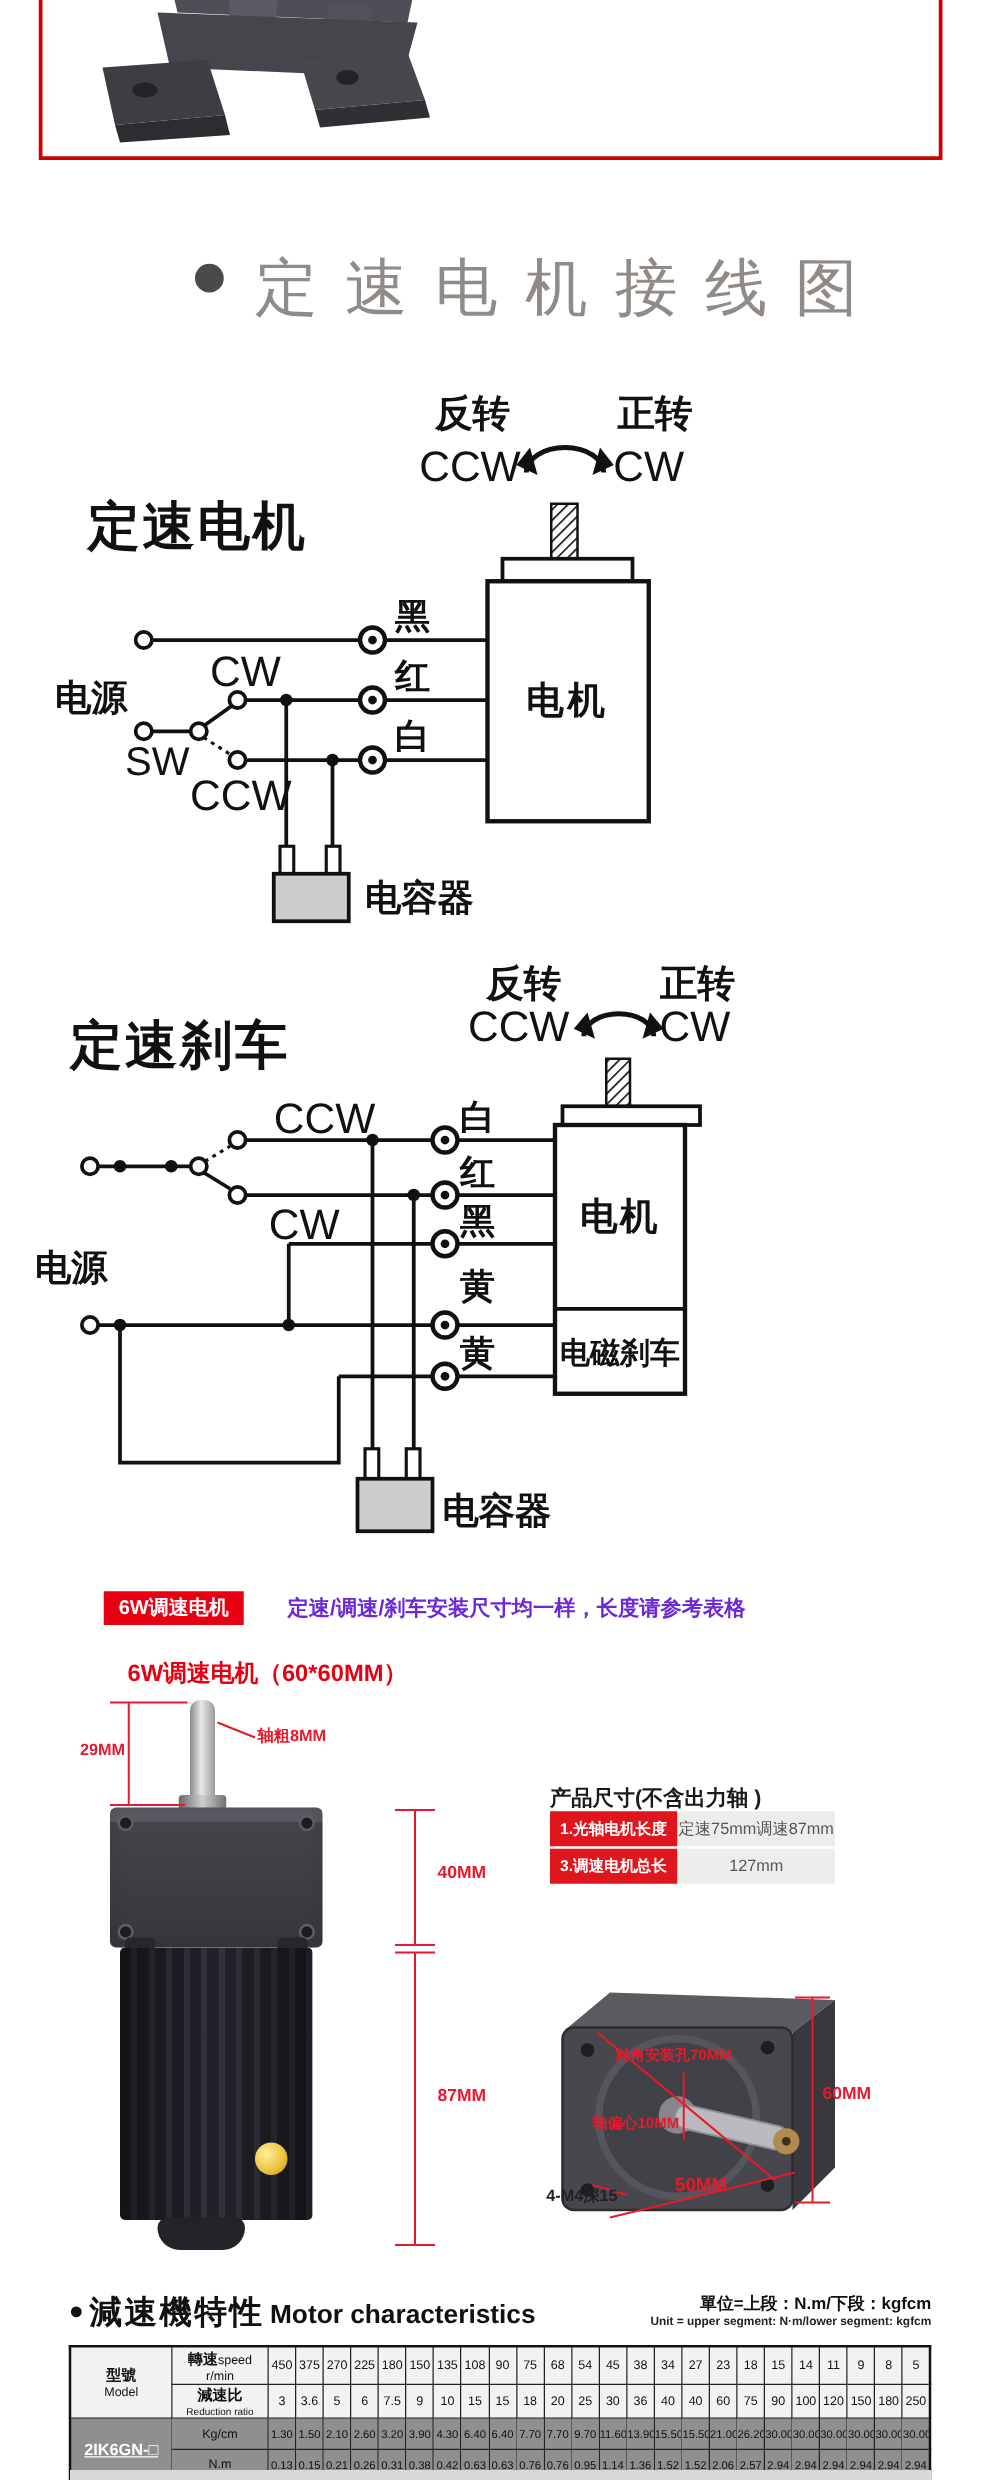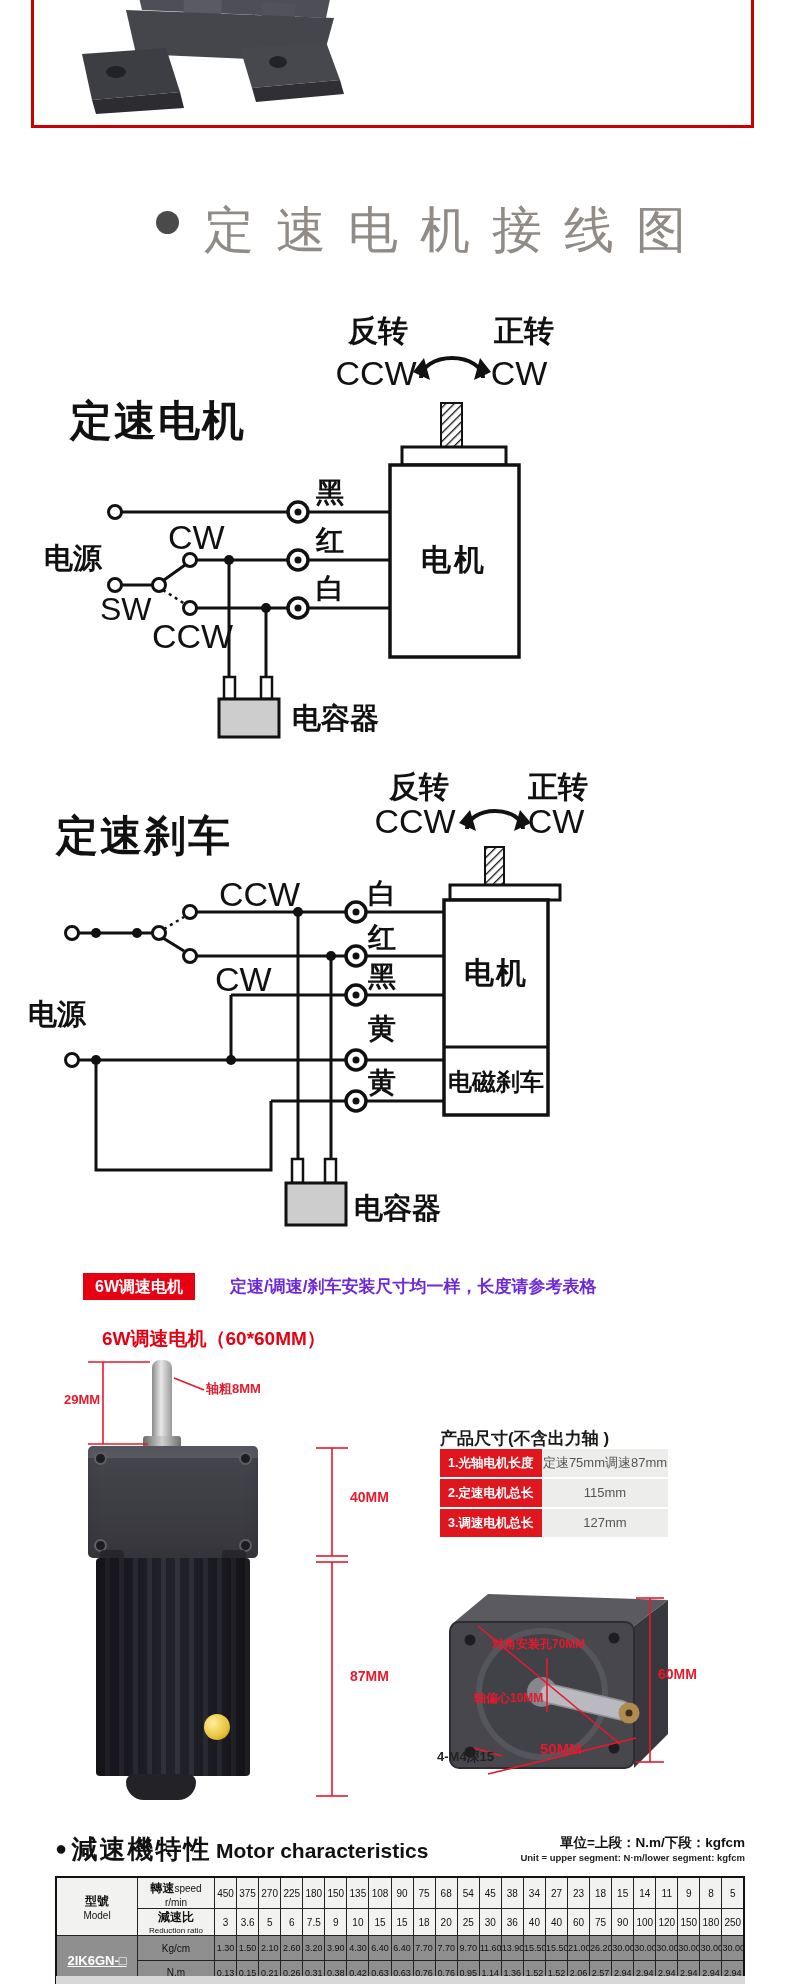--- a/index.html
+++ b/index.html
@@ -239,24 +239,20 @@
   <div class="abs nub" style="left:222px;top:1550px"></div>
   <div class="abs mbody"></div>
   <div class="abs sticker"></div>
   <div class="abs bcap"></div>
 
   <div class="abs size-title">产品尺寸(不含出力轴 )</div>
   <div class="abs" style="left:440px;top:1449px">
     <div class="size-row">
       <div class="size-label">1.光轴电机长度</div>
       <div class="size-value">定速75mm调速87mm</div>
-    </div>
-    <div class="size-row">
-      <div class="size-label">2.定速电机总长</div>
-      <div class="size-value">115mm</div>
     </div>
     <div class="size-row">
       <div class="size-label">3.调速电机总长</div>
       <div class="size-value">127mm</div>
     </div>
   </div>
 
   <svg class="abs" style="left:0;top:1350px" width="800" height="470" viewBox="0 1350 800 470">
 
     <g>

